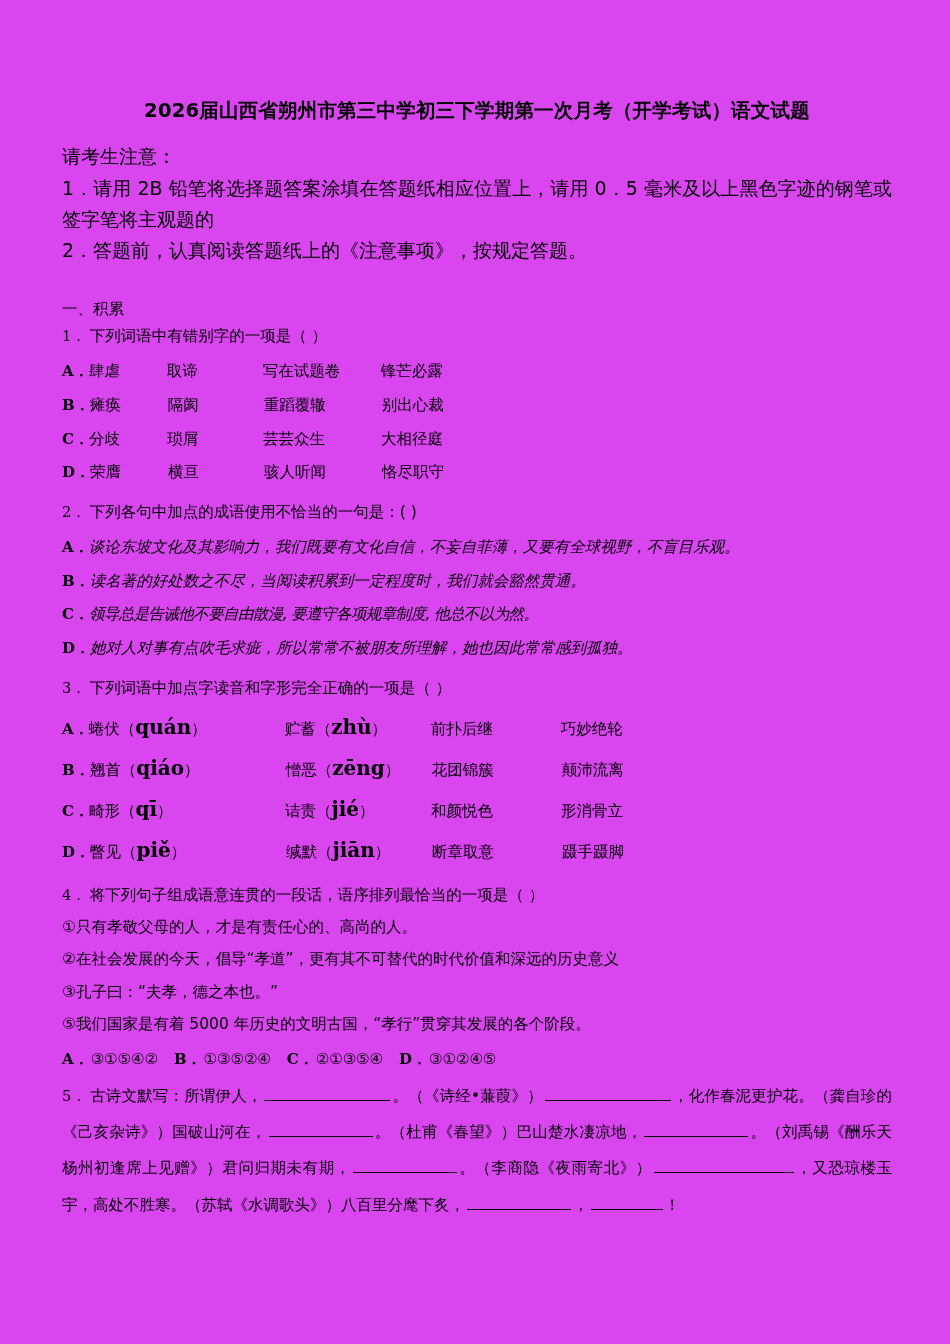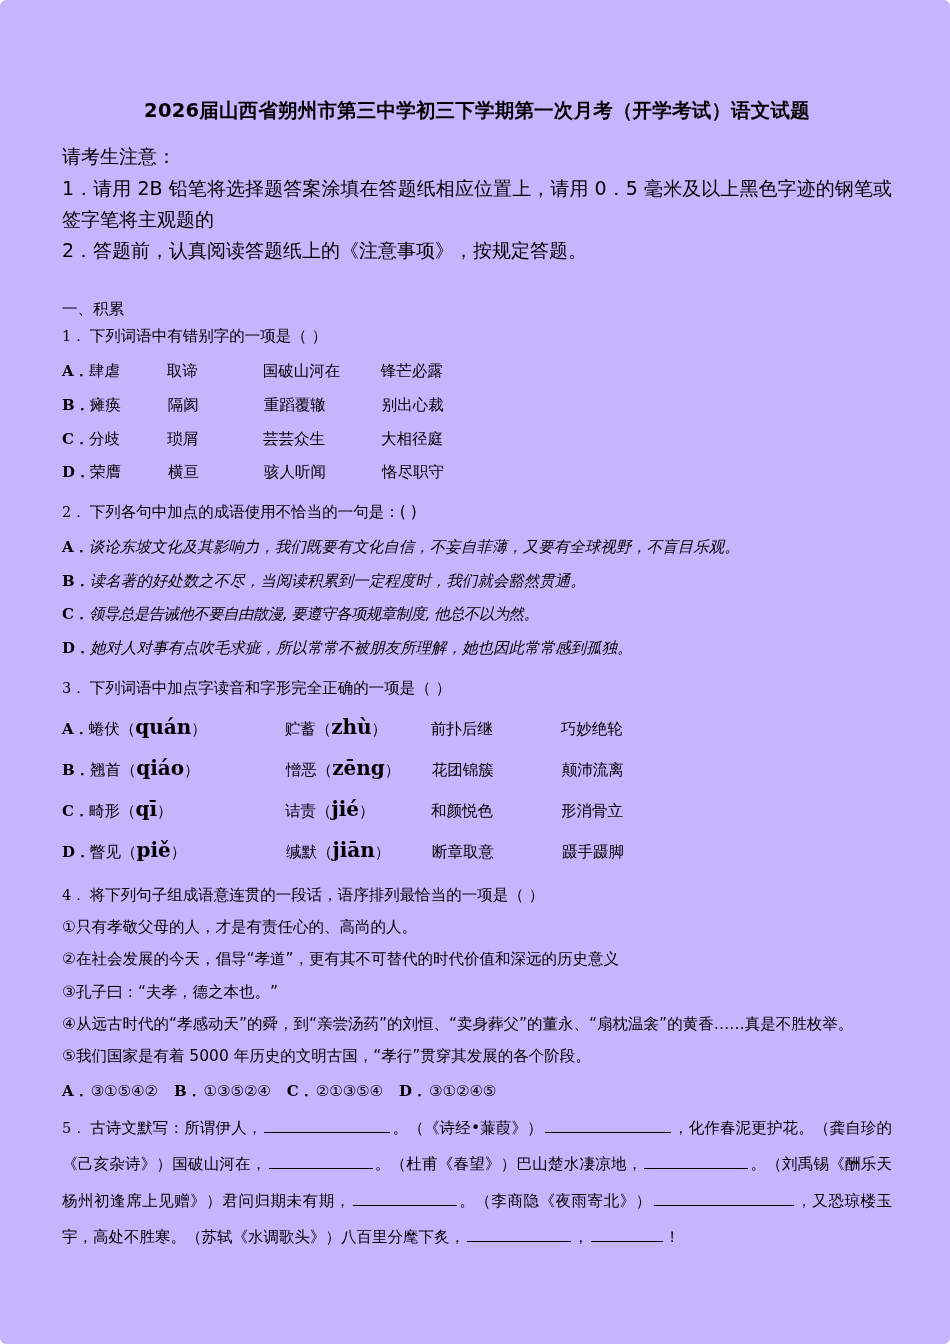--- a/index.html
+++ b/index.html
@@ -10,23 +10,22 @@
   }
   body {
     font-family: "DejaVu Sans", "Liberation Sans", sans-serif;
     color: #000000;
   }
   .page {
     position: relative;
     width: 950px;
     height: 1344px;
     margin: 0 auto;
-    background: #c4b5fd;
+    background: #d946ef;
     overflow: hidden;
-    border-radius: 6px;
   }
   .sheet {
     position: absolute;
     left: 62px;
     top: 96px;
     width: 830px;
   }
 
   
   .doc-title {
@@ -175,21 +174,21 @@
       <p class="notice-line">2．答题前，认真阅读答题纸上的《注意事项》，按规定答题。</p>
     </div>
 
     <p class="section-head">一、积累</p>
 
     <div class="q">
       <p class="q-stem">
         <span class="q-num">1．</span><span class="stem-gap"></span><span>下列词语中有错别字的一项是（        ）</span>
       </p>
       <p class="opt-row cols-q1">
-        <span class="opt-label">A．</span><span class="c1">肆虐</span><span class="c2">取谛</span><span class="c3">国破山河在</span><span class="c4">锋芒必露</span>
+        <span class="opt-label">A．</span><span class="c1">肆虐</span><span class="c2">取谛</span><span class="c3">写在试题卷</span><span class="c4">锋芒必露</span>
       </p>
       <p class="opt-row cols-q1">
         <span class="opt-label">B．</span><span class="c1">瘫痪</span><span class="c2">隔阂</span><span class="c3">重蹈覆辙</span><span class="c4">别出心裁</span>
       </p>
       <p class="opt-row cols-q1">
         <span class="opt-label">C．</span><span class="c1">分歧</span><span class="c2">琐屑</span><span class="c3">芸芸众生</span><span class="c4">大相径庭</span>
       </p>
       <p class="opt-row cols-q1">
         <span class="opt-label">D．</span><span class="c1">荣膺</span><span class="c2">横亘</span><span class="c3">骇人听闻</span><span class="c4">恪尽职守</span>
       </p>
@@ -231,21 +230,20 @@
       </p>
     </div>
 
     <div class="q" style="margin-top:16px;">
       <p class="q-stem">
         <span class="q-num">4．</span><span class="stem-gap"></span><span>将下列句子组成语意连贯的一段话，语序排列最恰当的一项是（        ）</span>
       </p>
       <p class="stmt">①只有孝敬父母的人，才是有责任心的、高尚的人。</p>
       <p class="stmt">②在社会发展的今天，倡导“孝道”，更有其不可替代的时代价值和深远的历史意义</p>
       <p class="stmt">③孔子曰：“夫孝，德之本也。”</p>
-      <p class="stmt">④从远古时代的“孝感动天”的舜，到“亲尝汤药”的刘恒、“卖身葬父”的董永、“扇枕温衾”的黄香……真是不胜枚举。</p>
       <p class="stmt">⑤我们国家是有着 5000 年历史的文明古国，“孝行”贯穿其发展的各个阶段。</p>
       <p class="answers-row">
         <span class="opt-label">A．</span><span class="circ">③①⑤④②</span><span class="ans-gap"></span><span class="opt-label">B．</span><span class="circ">①③⑤②④</span><span class="ans-gap"></span><span class="opt-label">C．</span><span class="circ">②①③⑤④</span><span class="ans-gap"></span><span class="opt-label">D．</span><span class="circ">③①②④⑤</span>
       </p>
     </div>
 
     <div class="q" style="margin-top:6px;">
       <p class="q5"><span class="q-num">5．</span><span class="stem-gap"></span><span>古诗文默写：</span><span>所谓伊人，</span><span class="blank b-lg"></span><span>。（《诗经•蒹葭》）</span><span class="blank b-lg"></span><span>，化作春泥更护花。（龚自珍的《己亥杂诗》）国破山河在，</span><span class="blank b-md"></span><span>。（杜甫《春望》）巴山楚水凄凉地，</span><span class="blank b-md"></span><span>。（刘禹锡《酬乐天杨州初逢席上见赠》）君问归期未有期，</span><span class="blank b-md"></span><span>。（李商隐《夜雨寄北》）</span><span class="blank b-xl"></span><span>，又恐琼楼玉宇，高处不胜寒。（苏轼《水调歌头》）八百里分麾下炙，</span><span class="blank b-md"></span><span>，</span><span class="blank b-sm"></span><span>！</span></p>
     </div>
 

